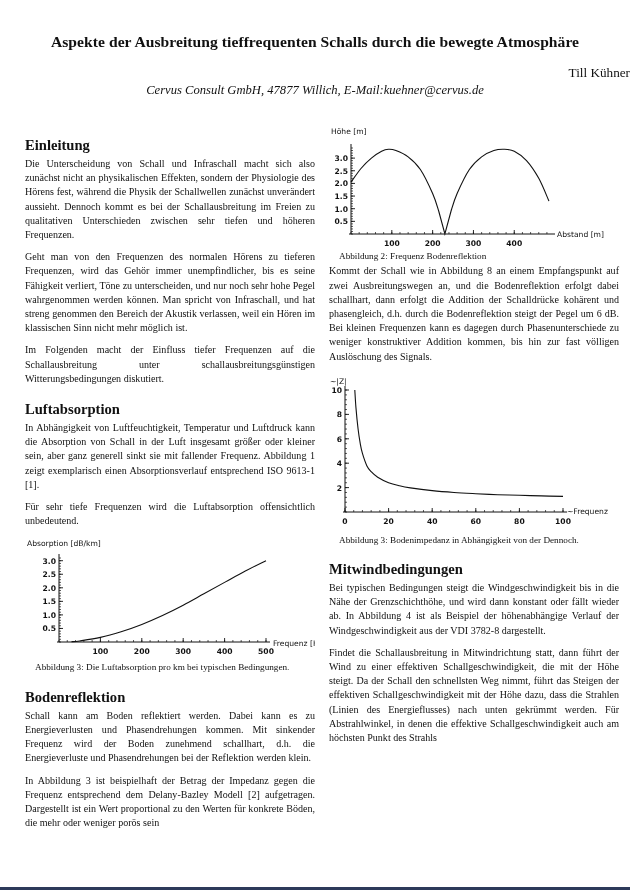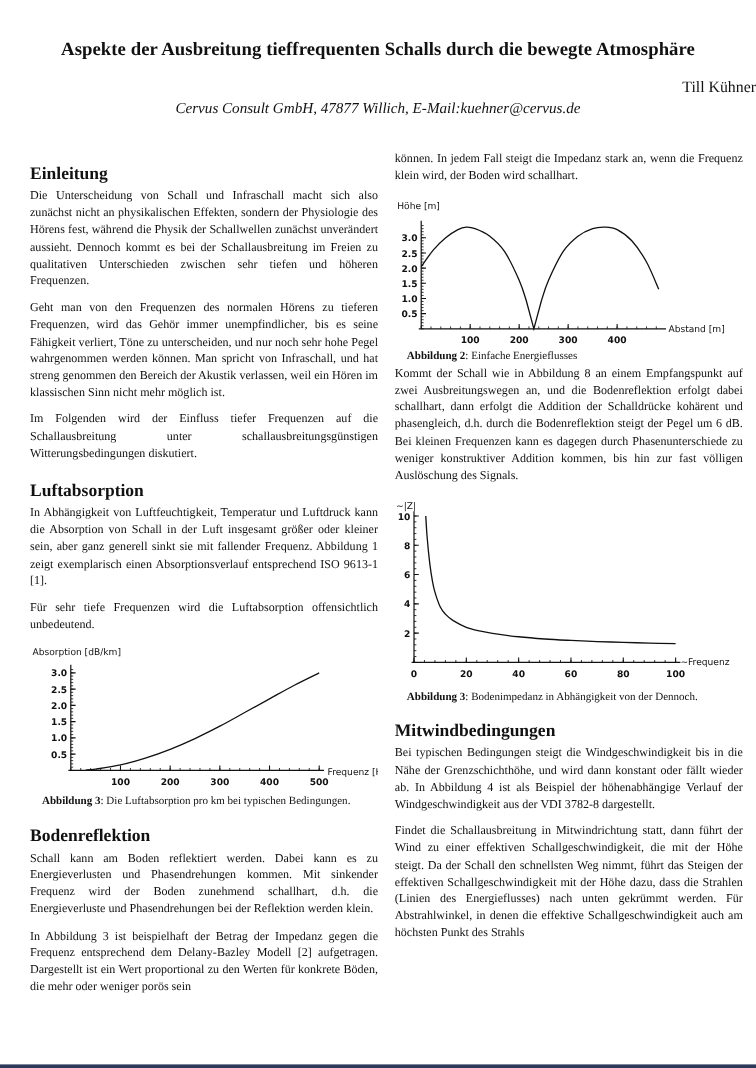--- a/index.html
+++ b/index.html
@@ -8,41 +8,41 @@
   .header { position: absolute; top: 33px; left: 0; width: 630px; text-align: center; }
   .title { font-weight: bold; font-size: 15.6px; letter-spacing: 0.05px; margin: 0; }
   .author { font-size: 13.2px; margin-top: 14px; text-align: right; }
   .affil { font-size: 12.6px; font-style: italic; margin-top: 2px; }
   .col { position: absolute; top: 122px; width: 290px; }
   .col-left { left: 25px; }
   .col-right { left: 329px; }
   h2 { font-size: 14.6px; font-weight: bold; margin: 0 0 3px 0; line-height: 18px; }
   p { font-size: 10.05px; line-height: 14.2px; margin: 0 0 8px 0; text-align: justify; }
   .caption { font-size: 9.2px; line-height: 12.3px; text-align: justify; margin: 0; padding: 0 10px; }
-  .caption b { font-weight: bold; }
+  .caption b { font-weight: normal; }
   .fig svg { display: block; }
   .fig text { font-family: "DejaVu Sans", sans-serif; fill: #111; }
   .fig .lbl { font-size: 7.6px; }
   .fig .tick { font-size: 7.6px; font-weight: bold; }
 </style>
 </head>
 <body>
 
 <div class="header">
   <h1 class="title">Aspekte der Ausbreitung tieffrequenten Schalls durch die bewegte Atmosphäre</h1>
   <div class="author">Till Kühner</div>
   <div class="affil">Cervus Consult GmbH, 47877 Willich, E-Mail:kuehner@cervus.de</div>
 </div>
 
 <div class="col col-left">
   <section style="margin-top:14px;">
     <h2>Einleitung</h2>
     <p>Die Unterscheidung von Schall und Infraschall macht sich also zunächst nicht an physikalischen Effekten, sondern der Physiologie des Hörens fest, während die Physik der Schallwellen zunächst unverändert aussieht. Dennoch kommt es bei der Schallausbreitung im Freien zu qualitativen Unterschieden zwischen sehr tiefen und höheren Frequenzen.</p>
     <p>Geht man von den Frequenzen des normalen Hörens zu tieferen Frequenzen, wird das Gehör immer unempfindlicher, bis es seine Fähigkeit verliert, Töne zu unterscheiden, und nur noch sehr hohe Pegel wahrgenommen werden können. Man spricht von Infraschall, und hat streng genommen den Bereich der Akustik verlassen, weil ein Hören im klassischen Sinn nicht mehr möglich ist.</p>
-    <p>Im Folgenden wird der Einfluss tiefer Frequenzen auf die Schallausbreitung unter schallausbreitungsgünstigen Witterungsbedingungen diskutiert.</p>
+    <p>Im Folgenden macht der Einfluss tiefer Frequenzen auf die Schallausbreitung unter schallausbreitungsgünstigen Witterungsbedingungen diskutiert.</p>
   </section>
 
   <section style="margin-top:14px;">
     <h2>Luftabsorption</h2>
     <p>In Abhängigkeit von Luftfeuchtigkeit, Temperatur und Luftdruck kann die Absorption von Schall in der Luft insgesamt größer oder kleiner sein, aber ganz generell sinkt sie mit fallender Frequenz. Abbildung 1 zeigt exemplarisch einen Absorptionsverlauf entsprechend ISO 9613-1 [1].</p>
     <p>Für sehr tiefe Frequenzen wird die Luftabsorption offensichtlich unbedeutend.</p>
   </section>
 
   <div class="fig">
     <svg id="chart-fig1" width="290" height="125">
@@ -136,21 +136,20 @@
   </div>
 
   <section style="margin-top:14px;">
     <h2>Bodenreflektion</h2>
     <p>Schall kann am Boden reflektiert werden. Dabei kann es zu Energieverlusten und Phasendrehungen kommen. Mit sinkender Frequenz wird der Boden zunehmend schallhart, d.h. die Energieverluste und Phasendrehungen bei der Reflektion werden klein.</p>
     <p>In Abbildung 3 ist beispielhaft der Betrag der Impedanz gegen die Frequenz entsprechend dem Delany-Bazley Modell [2] aufgetragen. Dargestellt ist ein Wert proportional zu den Werten für konkrete Böden, die mehr oder weniger porös sein</p>
   </section>
 </div>
 
 <div class="col col-right">
-  <p style="margin-top:4px;">können. In jedem Fall steigt die Impedanz stark an, wenn die Frequenz klein wird, der Boden wird schallhart.</p>
 
   <div class="fig">
     <svg id="chart-fig2" width="290" height="128">
         <text x="2" y="12" class="lbl">Höhe [m]</text>
         <text x="228" y="115" class="lbl">Abstand [m]</text>
         <line x1="22" y1="22" x2="22" y2="112" stroke="#111" stroke-width="1"></line>
         <line x1="20" y1="112" x2="226" y2="112" stroke="#111" stroke-width="1"></line>
         <line x1="22" y1="112" x2="22" y2="110" stroke="#111" stroke-width="0.7"></line>
         <line x1="30.163265306122447" y1="112" x2="30.163265306122447" y2="110" stroke="#111" stroke-width="0.7"></line>
         <line x1="38.326530612244895" y1="112" x2="38.326530612244895" y2="110" stroke="#111" stroke-width="0.7"></line>
@@ -226,21 +225,21 @@
         <line x1="22" y1="74.05882352941177" x2="26" y2="74.05882352941177" stroke="#111" stroke-width="0.9"></line>
         <text x="19" y="77.05882352941177" text-anchor="end" class="tick">1.5</text>
         <line x1="22" y1="61.41176470588235" x2="26" y2="61.41176470588235" stroke="#111" stroke-width="0.9"></line>
         <text x="19" y="64.41176470588235" text-anchor="end" class="tick">2.0</text>
         <line x1="22" y1="48.764705882352935" x2="26" y2="48.764705882352935" stroke="#111" stroke-width="0.9"></line>
         <text x="19" y="51.764705882352935" text-anchor="end" class="tick">2.5</text>
         <line x1="22" y1="36.117647058823536" x2="26" y2="36.117647058823536" stroke="#111" stroke-width="0.9"></line>
         <text x="19" y="39.117647058823536" text-anchor="end" class="tick">3.0</text>
         <path d="M22.00,60.15 C23.70,57.83 28.80,50.24 32.20,46.24 C35.61,42.23 39.01,38.94 42.41,36.12 C45.81,33.29 49.76,30.76 52.61,29.29 C55.47,27.81 57.17,27.39 59.55,27.26 C61.93,27.14 63.63,27.26 66.90,28.53 C70.16,29.79 75.06,31.69 79.14,34.85 C83.22,38.01 87.31,41.39 91.39,47.50 C95.47,53.61 100.57,64.57 103.63,71.53 C106.69,78.49 107.71,82.49 109.76,89.24 L115.88,112.00 L122.00,89.24 C124.04,82.49 125.06,78.49 128.12,71.53 C131.18,64.57 136.29,53.61 140.37,47.50 C144.45,41.39 148.53,38.01 152.61,34.85 C156.69,31.69 161.12,29.79 164.86,28.53 C168.60,27.26 171.66,27.14 175.06,27.26 C178.46,27.39 181.52,27.39 185.27,29.29 C189.01,31.19 193.43,34.14 197.51,38.65 C201.59,43.16 206.01,49.61 209.76,56.35 C213.50,63.10 218.26,75.32 219.96,79.12" fill="none" stroke="#111" stroke-width="1.1"></path>
       </svg>
-    <p class="caption"><b>Abbildung 2</b><span>: Einfache Energieflusses</span></p>
+    <p class="caption"><b>Abbildung 2</b><span>: Frequenz Bodenreflektion</span></p>
   </div>
 
   <p style="margin-top:2px;">Kommt der Schall wie in Abbildung 8 an einem Empfangspunkt auf zwei Ausbreitungswegen an, und die Bodenreflektion erfolgt dabei schallhart, dann erfolgt die Addition der Schalldrücke kohärent und phasengleich, d.h. durch die Bodenreflektion steigt der Pegel um 6 dB. Bei kleinen Frequenzen kann es dagegen durch Phasenunterschiede zu weniger konstruktiver Addition kommen, bis hin zur fast völligen Auslöschung des Signals.</p>
 
   <div class="fig" style="margin-top:10px;">
     <svg id="chart-fig3" width="290" height="160">
         <text x="1" y="10" class="lbl">~|Z|</text>
         <text x="238" y="140" class="lbl">~Frequenz</text>
         <line x1="16" y1="12" x2="16" y2="138" stroke="#111" stroke-width="1"></line>
         <line x1="14" y1="138" x2="238" y2="138" stroke="#111" stroke-width="1"></line>

